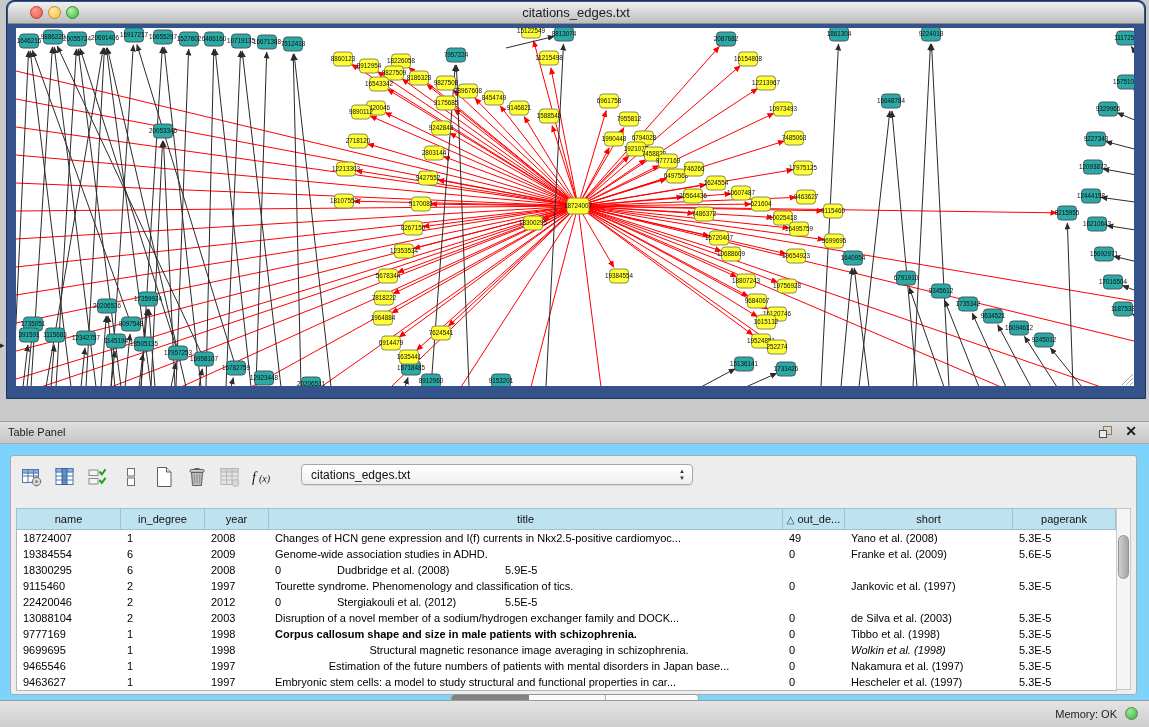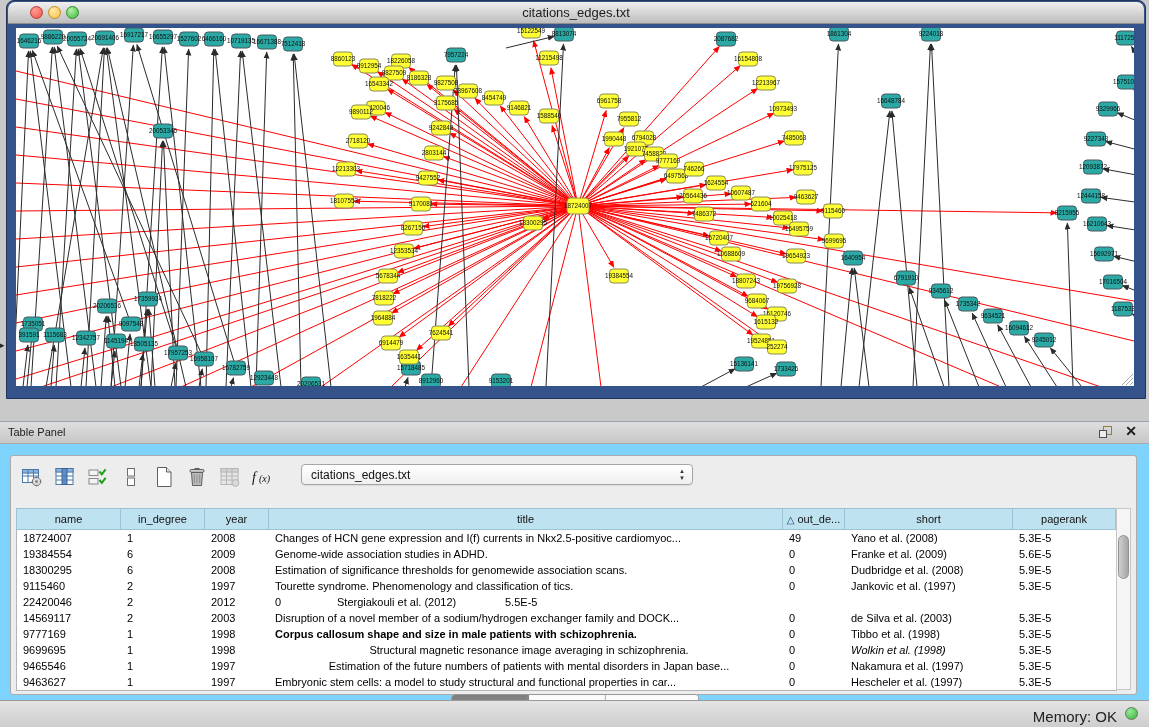--- a/index.html
+++ b/index.html
@@ -89,21 +89,21 @@
     padding:0 8px;font-size:12px;line-height:21px;color:#1a1a1a;
     border-right:1px solid #a5a5a5;cursor:pointer;background:#fbfbfb;
   }
   .seg:last-child{border-right:none;}
   .seg.sel{background:linear-gradient(#7e7e7e,#989898);color:#f4f4f4;border-right-color:#6f6f6f;}
   
   .status-bar{
     position:absolute;left:0;top:700px;width:1149px;height:27px;
     background:linear-gradient(#e4e4e4,#cdcdcd);border-top:1px solid #9b9b9b;box-sizing:border-box;
   }
-  .mem-label{position:absolute;right:32px;top:7px;font-size:15px;color:#222;}
+  .mem-label{position:absolute;right:32px;top:7px;font-size:11px;color:#222;}
   .mem-dot{
     position:absolute;right:11px;top:6px;width:13px;height:13px;border-radius:50%;
     border:1px solid #5f7d5f;box-sizing:border-box;
   }
   .mini-arrow{position:absolute;left:0px;top:340px;font-size:9px;color:#222;}
 </style>
 </head>
 <body>
 
 <div class="net-window">
@@ -916,21 +916,20 @@
             <div class="tcell" style="width: 64px;">2009</div>
             <div class="tcell" style="width: 514px;">Genome-wide association studies in ADHD.</div>
             <div class="tcell" style="width: 62px;">0</div>
             <div class="tcell" style="width: 168px;">Franke et al. (2009)</div>
             <div class="tcell" style="width: 103px;">5.6E-5</div>
           </div>
           <div class="trow">
             <div class="tcell" style="width: 104px;">18300295</div>
             <div class="tcell" style="width: 84px;">6</div>
             <div class="tcell" style="width: 64px;">2008</div>
-            <div class="tcell" style="width: 514px;">Estimation of significance thresholds for genomewide association scans.</div>
             <div class="tcell" style="width: 62px;">0</div>
             <div class="tcell" style="width: 168px;">Dudbridge et al. (2008)</div>
             <div class="tcell" style="width: 103px;">5.9E-5</div>
           </div>
           <div class="trow">
             <div class="tcell" style="width: 104px;">9115460</div>
             <div class="tcell" style="width: 84px;">2</div>
             <div class="tcell" style="width: 64px;">1997</div>
             <div class="tcell" style="width: 514px;">Tourette syndrome. Phenomenology and classification of tics.</div>
             <div class="tcell" style="width: 62px;">0</div>
@@ -939,21 +938,21 @@
           </div>
           <div class="trow">
             <div class="tcell" style="width: 104px;">22420046</div>
             <div class="tcell" style="width: 84px;">2</div>
             <div class="tcell" style="width: 64px;">2012</div>
             <div class="tcell" style="width: 62px;">0</div>
             <div class="tcell" style="width: 168px;">Stergiakouli et al. (2012)</div>
             <div class="tcell" style="width: 103px;">5.5E-5</div>
           </div>
           <div class="trow">
-            <div class="tcell" style="width: 104px;">14569117</div>
+            <div class="tcell" style="width: 104px;">13088104</div>
             <div class="tcell" style="width: 84px;">2</div>
             <div class="tcell" style="width: 64px;">2003</div>
             <div class="tcell" style="width: 514px;">Disruption of a novel member of a sodium/hydrogen exchanger family and DOCK...</div>
             <div class="tcell" style="width: 62px;">0</div>
             <div class="tcell" style="width: 168px;">de Silva et al. (2003)</div>
             <div class="tcell" style="width: 103px;">5.3E-5</div>
           </div>
           <div class="trow">
             <div class="tcell" style="width: 104px;">9777169</div>
             <div class="tcell" style="width: 84px;">1</div>

